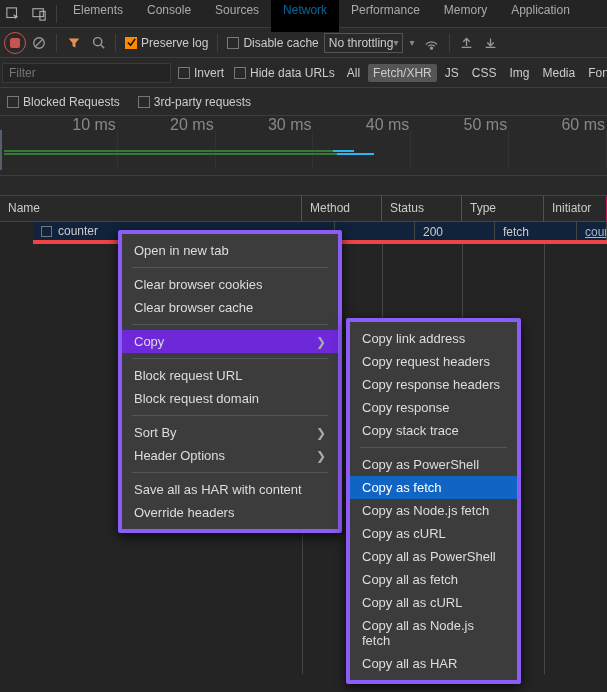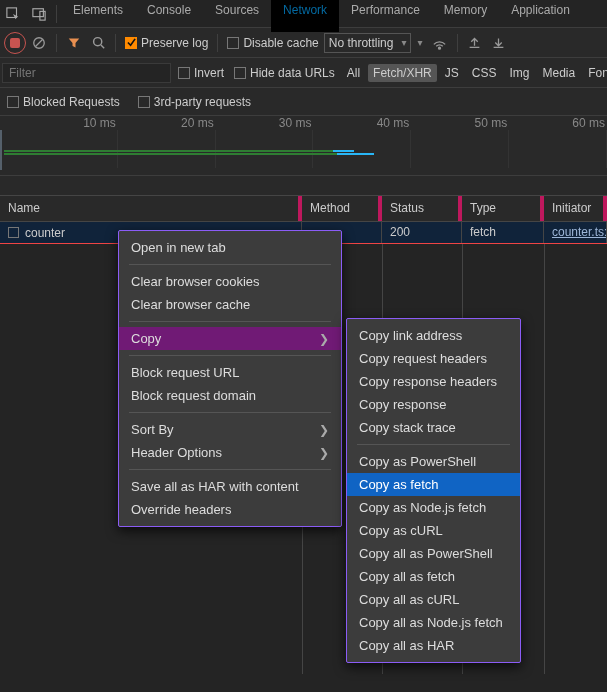--- a/index.html
+++ b/index.html
@@ -17,64 +17,64 @@
   .record { border: 1.5px solid #c75450; }
   .record-inner { width:10px; height:10px; background:#c75450; border-radius:2px; }
   .toolbar .ico { width:22px; height:22px; display:flex; align-items:center; justify-content:center; color:#999; }
   .funnel { color:#e88f50 !important; }
   .vsep { width:1px; height:18px; background:#3f3f3f; margin:0 4px; }
   .chk { display:flex; align-items:center; gap:4px; padding:0 3px; font-size:12px; color:#ccc; }
   .chk.checked .box { background:#ff8a00; border-color:#ff8a00; }
   .chk .box { width:12px; height:12px; border:1px solid #777; display:flex; align-items:center; justify-content:center; color:#111; font-size:9px; }
   .chk .box svg { display:none; }
   .chk.checked .box svg { display:block; }
-  .throttle { display:flex; align-items:center; gap:8px; padding:0 4px; color:#ccc; border:1px solid #555; height:20px; }
+  .throttle { display:flex; align-items:center; gap:0; padding:0 4px; color:#ccc; border:1px solid #555; height:20px; }
   .caret { color:#888; font-size:10px; }
   
   
   .filter-bar { display:flex; align-items:center; height:30px; background:#292929; border-bottom:1px solid #3d3d3d; padding:0 2px; gap:4px; font-size:12px; white-space:nowrap; }
   .filter-input { flex: 0 0 160px; height:20px; background:#242424; border:1px solid #3a3a3a; color:#999; padding:0 6px; font-size:12px; }
   .pill { padding:2px 5px; color:#ccc; }
   .pill.active { background:#555; border-radius:2px; }
   
   .filter-bar2 { display:flex; align-items:center; height:28px; background:#292929; border-bottom:1px solid #3d3d3d; padding:0 4px; gap:12px; }
   
   
   .timeline { height:60px; background:#292929; border-bottom:1px solid #3d3d3d; position:relative; }
   .ticks { display:flex; height:14px; padding-left:20px; }
-  .tick { flex:1; font-size:12px; color:#888; text-align:right; padding-right:2px; position:relative; }
+  .tick { flex:1; font-size:16px; color:#888; text-align:right; padding-right:2px; position:relative; }
   .tick::after { content:''; position:absolute; right:0; top:14px; width:1px; height:38px; background:#333; }
   .marker-line { position:absolute; left:0; top:14px; width:2px; height:40px; background:#55606b; }
   .wave { position:absolute; left:4px; top:34px; height:2px; width:350px; background:linear-gradient(90deg,#2e7d32 94%, #29b6f6 94%, #29b6f6 100%); }
   .wave2 { position:absolute; left:4px; top:37px; height:2px; width:370px; background:linear-gradient(90deg,#2e7d32 90%, #29b6f6 90%, #29b6f6 100%); }
   
   .gap { height:20px; background:#292929; border-bottom:1px solid #454545; }
   
   
   .tbl-head { display:flex; height:26px; background:#292929; border-bottom:1px solid #454545; }
-  .th { border-right:4px solid #be185d; padding:5px 8px; color:#ccc; font-size:12px; }
+  .th { border-right:1px solid #be185d; padding:5px 8px; color:#ccc; font-size:12px; }
   .c-name { flex:0 0 302px; }
   .c-method { flex:0 0 80px; }
   .c-status { flex:0 0 80px; }
   .c-type { flex:0 0 82px; }
   .c-init { flex:1; }
-  .tbl-row { display:flex; height:22px; background:#10233a; border-bottom:1px solid #ef4444; }
+  .tbl-row { display:flex; height:22px; background:#10233a; border-bottom:4px solid #ef4444;margin-left:33px; }
   .td { border-right:1px solid #454545; padding:3px 8px; color:#ccc; font-size:12px; overflow:hidden; white-space:nowrap; }
   .td.name { display:flex; align-items:center; gap:6px; }
   .row-chk { width:11px; height:11px; border:1px solid #777; }
   .link { color:#9db6d8; text-decoration: underline; }
   .tbl-body { background:#242424; height:430px; position:relative; border-top:none; }
   .col-sep { position:absolute; top:0; bottom:0; width:1px; background:#454545; }
   
   
-  .ctx { position:absolute; background:#3c3c3c; border:1px solid #8b5cf6; box-shadow:0 4px 12px rgba(0,0,0,0.7); padding:5px 0; font-size:13px; color:#ddd; z-index:100; border-radius:2px; }
+  .ctx { position:absolute; background:#3c3c3c; border:4px solid #8b5cf6; box-shadow:0 4px 12px rgba(0,0,0,0.7); padding:5px 0; font-size:13px; color:#ddd; z-index:100; border-radius:2px; }
   .ctx-main { left:118px; top:230px; width:224px; }
   .ctx-sub  { left:346px; top:318px; width:175px; }
   .ctx-item { padding:4px 12px; display:flex; align-items:center; justify-content:space-between; }
-  .ctx-item.hovered { background:#701a75;gap:24px; }
+  .ctx-item.hovered { background:#6d28d9;gap:24px; }
   .ctx-item.highlight { background:#1064c4; color:#fff; }
   .ctx-sep { height:1px; background:#555; margin:5px 10px; }
   .chev { color:#aaa; font-size:12px; }
 </style>
 </head>
 <body>
 
 <div class="tabs-bar">
   <div class="icon-btn">
     <svg width="14" height="14" viewBox="0 0 16 16" fill="none" stroke="#aaa" stroke-width="1.3">

